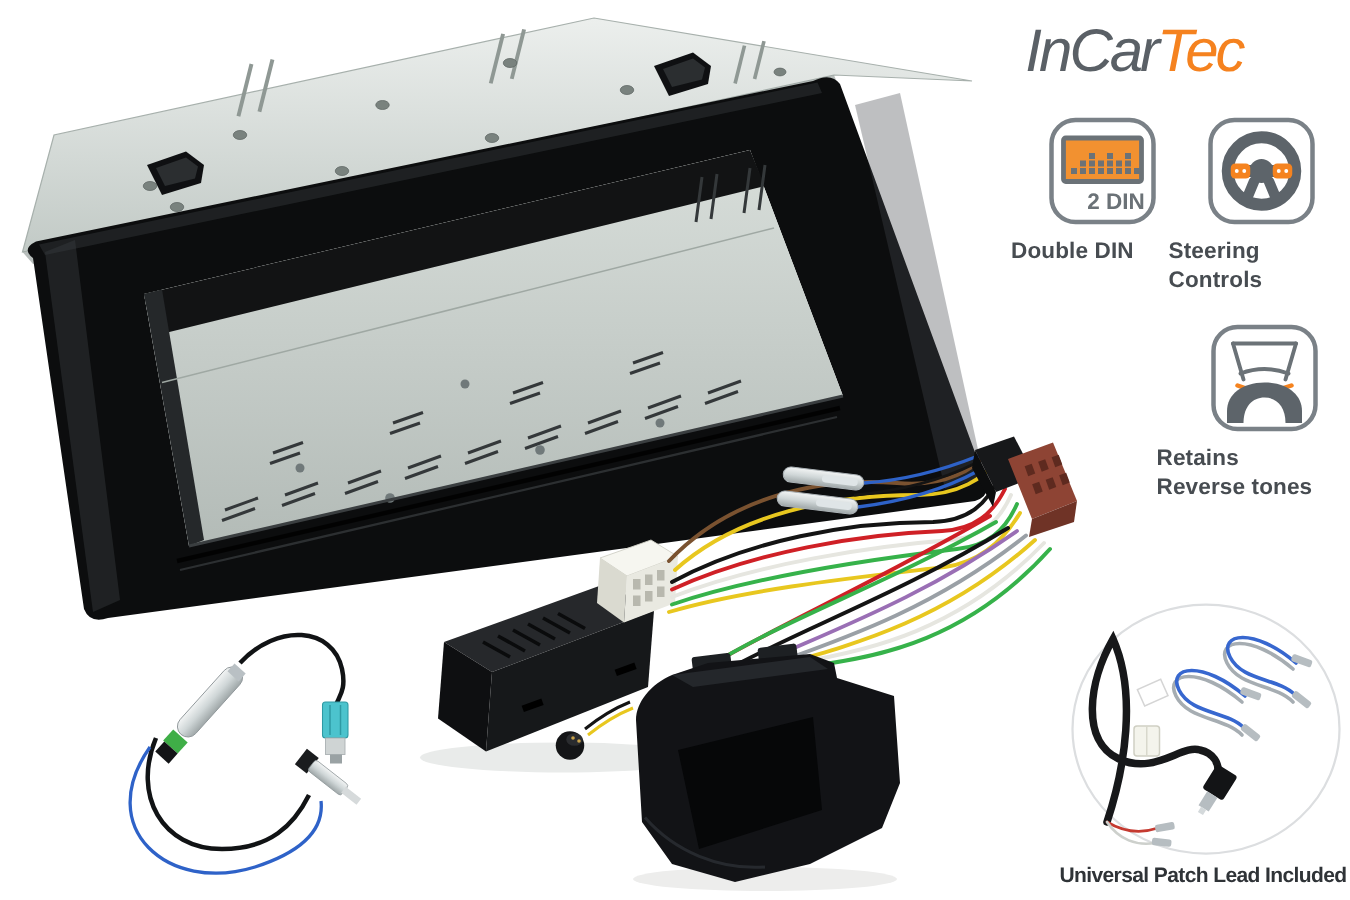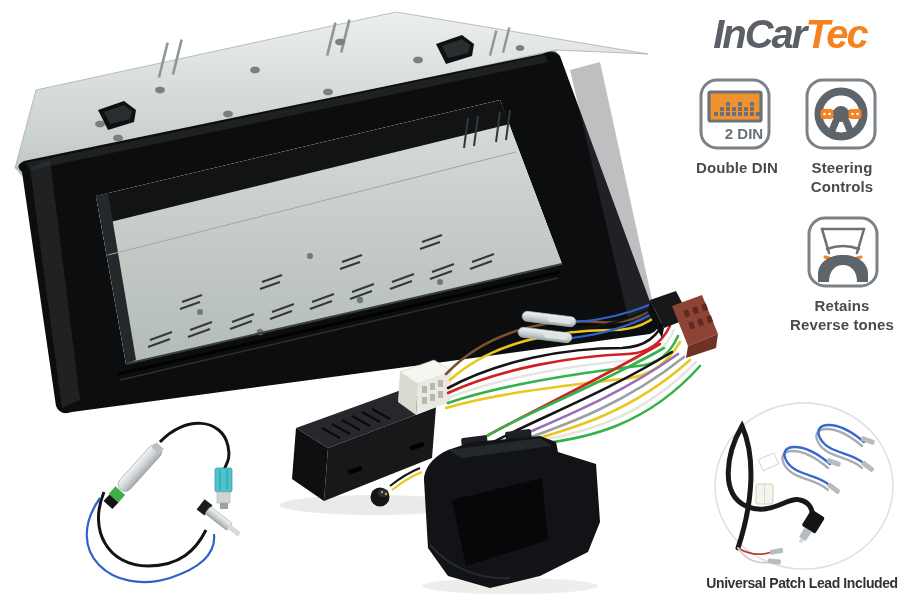--- a/index.html
+++ b/index.html
@@ -1,28 +1,28 @@
 <!DOCTYPE html>
 <html><head>
 <meta charset="utf-8">
 <style>
   html,body{margin:0;padding:0;background:#fff;}
   .stage{position:relative;width:900px;height:600px;background:#ffffff;overflow:hidden;
          font-family:"Liberation Sans",sans-serif;}
   .photo{position:absolute;left:0;top:0;}
   
-  .logo{position:absolute;left:692px;top:10px;width:196px;text-align:center;
-        font-weight:bold;font-style:italic;font-size:40px;letter-spacing:-2px;line-height:48px;
+  .logo{position:absolute;left:658px;top:10px;width:196px;text-align:center;
+        font-weight:normal;font-style:italic;font-size:40px;letter-spacing:-2px;line-height:48px;
         white-space:nowrap;}
   .logo .lg{color:#5a6066;}
   .logo .lo{color:#f5821f;}
   
   .icon-card{position:absolute;width:72px;height:72px;}
   .feat-label{position:absolute;font-weight:bold;font-size:15px;color:#474c51;
-              text-align:center;line-height:19px;letter-spacing:.1px;}
+              line-height:19px;letter-spacing:.1px;}
   
   .patch-circle{position:absolute;left:712px;top:400px;width:184px;height:172px;}
   .patch-caption{position:absolute;left:700px;top:575px;width:204px;text-align:center;
                  font-weight:bold;font-size:14px;letter-spacing:-0.4px;color:#2f3337;}
 </style>
 </head>
 <body>
 
 <div class="stage">
 

